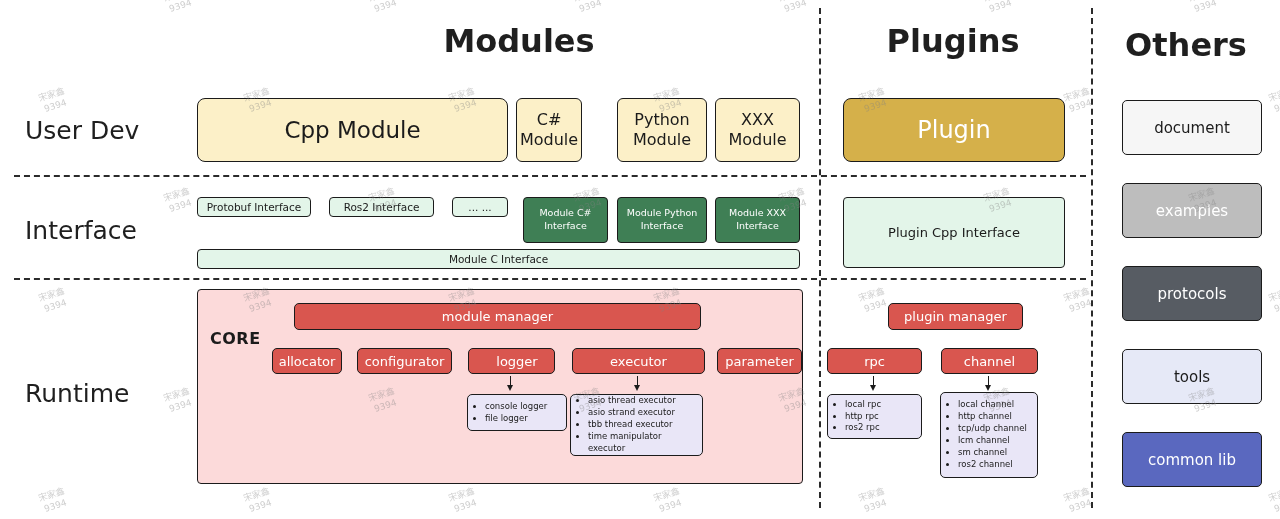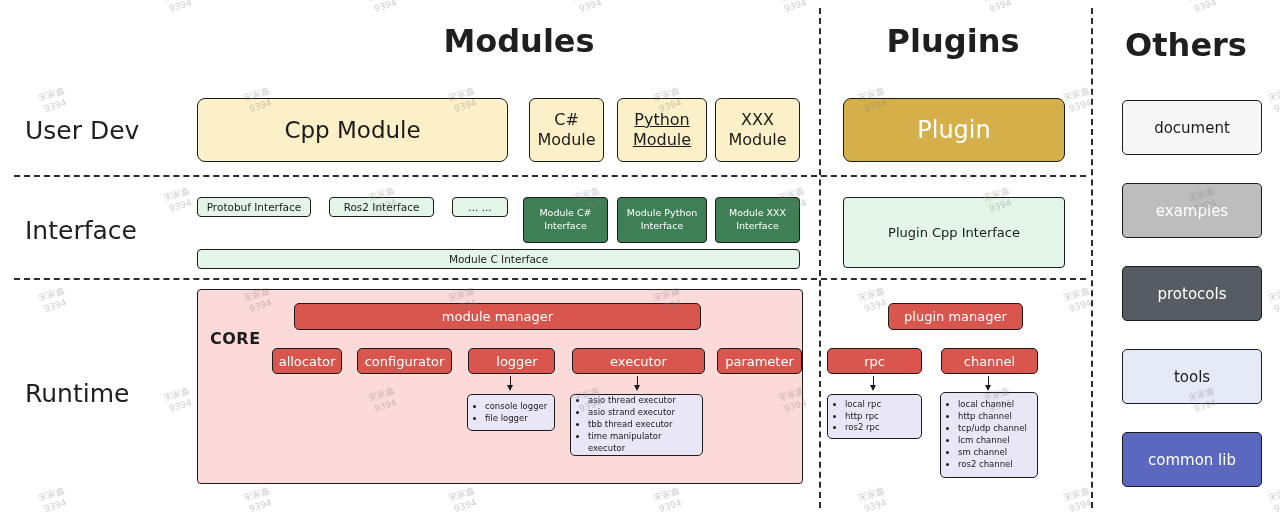--- a/index.html
+++ b/index.html
@@ -24,22 +24,22 @@
   .vdash{position:absolute;width:0;border-left:2px dashed #2b2b2b;}
   #v1{left:819px;top:8px;height:500px;}
   #v2{left:1091px;top:8px;height:500px;}
   .hdash{position:absolute;height:0;border-top:2px dashed #2b2b2b;}
   #h1{left:14px;top:175px;width:1072px;}
   #h2{left:14px;top:278px;width:1072px;}
 
   
   .cream{background:var(--module-fill,#fcf0c8);}
   #cpp-module{left:197px;top:98px;width:311px;height:64px;font-size:23px;border-radius:8px;}
-  #csharp-module{left:529px;top:98px;width:75px;height:64px;font-size:16px;line-height:1.25;}
-  #python-module{left:617px;top:98px;width:90px;height:64px;font-size:16px;line-height:1.25;text-decoration:underline;}
+  #csharp-module{left:516px;top:98px;width:66px;height:64px;font-size:16px;line-height:1.25;}
+  #python-module{left:617px;top:98px;width:90px;height:64px;font-size:16px;line-height:1.25;}
   #xxx-module{left:715px;top:98px;width:85px;height:64px;font-size:16px;line-height:1.25;}
   #plugin-box{left:843px;top:98px;width:222px;height:64px;font-size:24px;color:#fff;
               background:var(--plugin-fill,#d5b04a);border-radius:8px;}
 
   
   .ltgreen{background:var(--interface-light,#e3f5e9);border-width:1.3px;border-radius:4px;}
   #if-protobuf{left:197px;top:197px;width:114px;height:20px;font-size:10.5px;text-align:right;}
   #if-ros2{left:329px;top:197px;width:105px;height:20px;font-size:10.5px;}
   #if-more{left:452px;top:197px;width:56px;height:20px;font-size:10.5px;}
   #if-modcpp{left:197px;top:223px;width:311px;height:20px;font-size:10.5px;}
@@ -74,21 +74,21 @@
   #a-executor{left:637px;top:376px;height:13px;}
   #a-rpc{left:873px;top:376px;height:13px;}
   #a-channel{left:988px;top:376px;height:13px;}
 
   
   .plist{position:absolute;box-sizing:border-box;background:var(--backend-fill,#e9e6f7);
          border:1.3px solid #1b1b1b;border-radius:5px;display:flex;align-items:center;
          padding:3px 3px 3px 6px;}
   .plist ul{margin:0;padding-left:11px;list-style-type:disc;}
   .plist li{font-size:8.5px;line-height:1.4;text-align:left;}
-  #l-logger{left:467px;top:394px;width:88px;height:37px;}
+  #l-logger{left:467px;top:394px;width:100px;height:37px;}
   #l-executor{left:570px;top:394px;width:133px;height:62px;}
   #l-rpc{left:827px;top:394px;width:95px;height:45px;}
   #l-channel{left:940px;top:392px;width:98px;height:86px;}
 
   
   .other{left:1122px;width:140px;height:55px;font-size:15px;border-radius:5px;}
   #o-document{top:100px;background:var(--doc-fill,#f6f6f6);}
   #o-examples{top:183px;background:var(--examples-fill,#bdbdbd);color:#fff;}
   #o-protocols{top:266px;background:var(--protocols-fill,#575c63);color:#fff;}
   #o-tools{top:349px;background:var(--tools-fill,#e6e9f7);}

